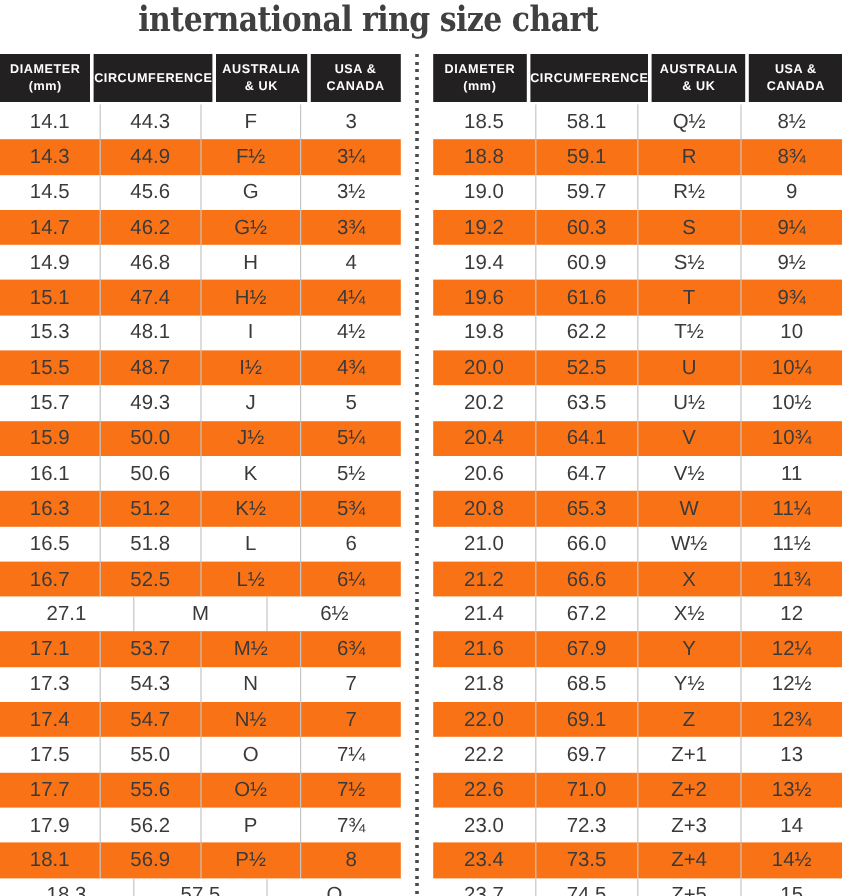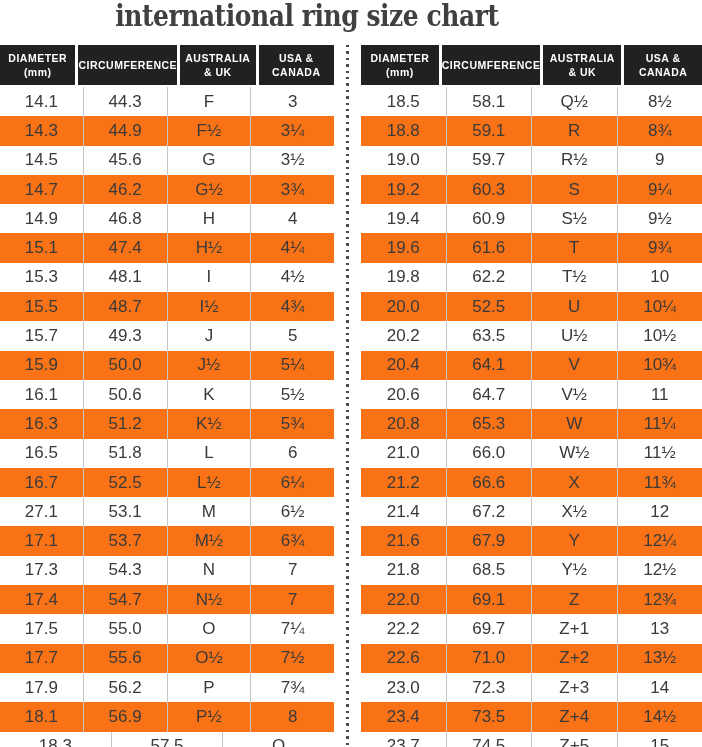--- a/index.html
+++ b/index.html
@@ -195,21 +195,20 @@
             <div class="cell">6</div>
           </div>
           <div class="row alt">
             <div class="cell">16.7</div>
             <div class="cell">52.5</div>
             <div class="cell">L½</div>
             <div class="cell">6¼</div>
           </div>
           <div class="row">
             <div class="cell">27.1</div>
-            <div class="cell">53.1</div>
             <div class="cell">M</div>
             <div class="cell">6½</div>
           </div>
           <div class="row alt">
             <div class="cell">17.1</div>
             <div class="cell">53.7</div>
             <div class="cell">M½</div>
             <div class="cell">6¾</div>
           </div>
           <div class="row">

